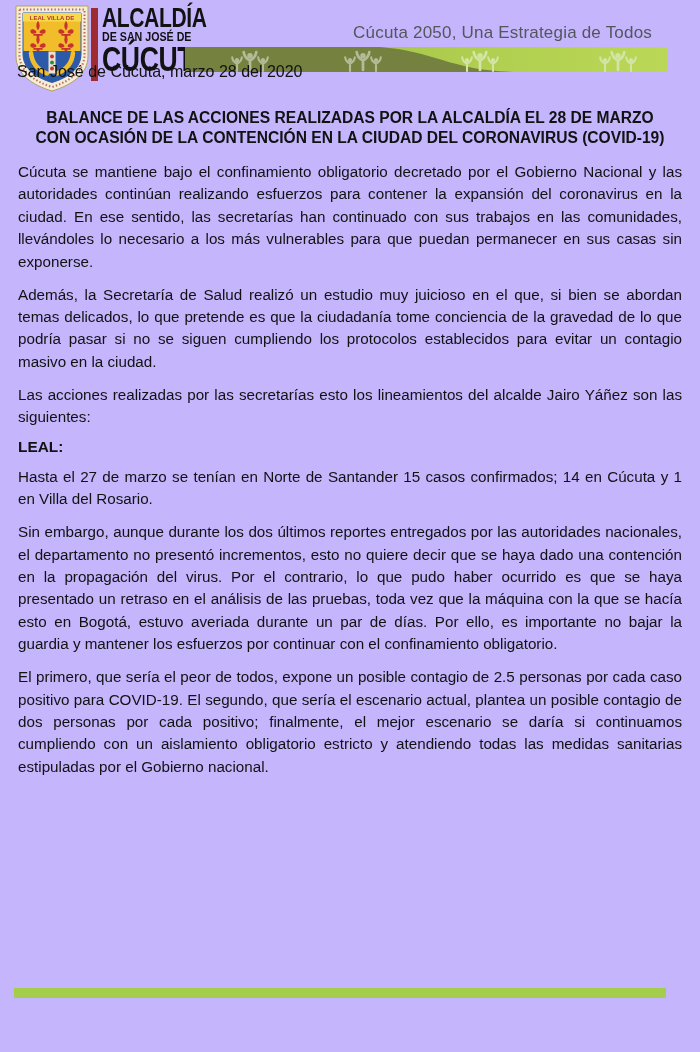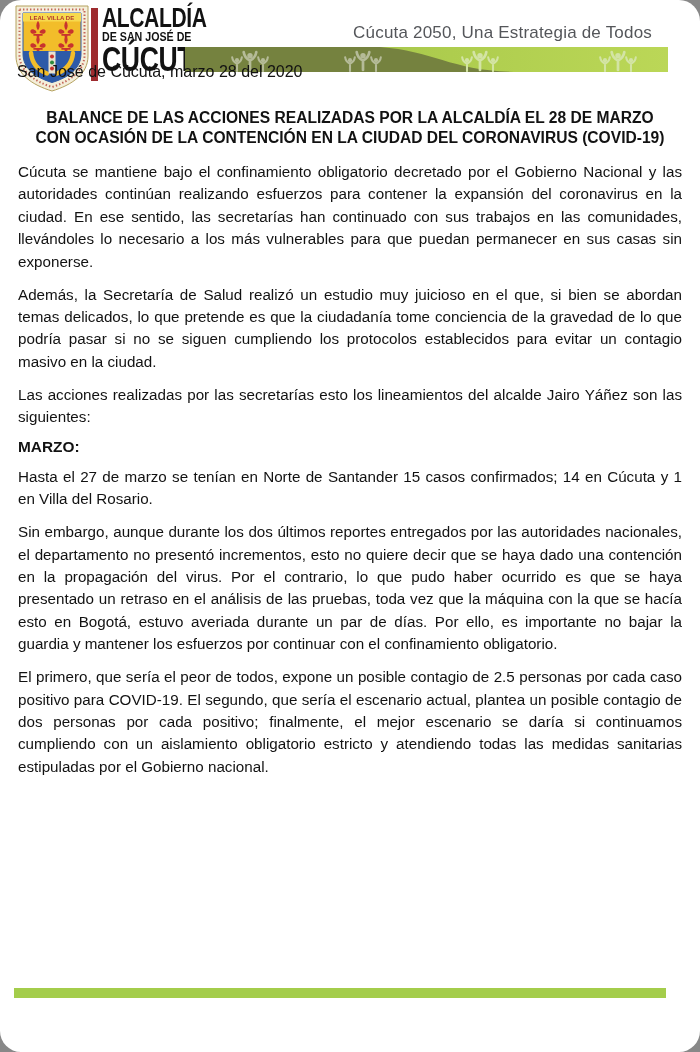--- a/index.html
+++ b/index.html
@@ -13,24 +13,23 @@
     --slogan-gray:#54565a;
     --footer-text-gray:#58595b;
     --body-text:#121212;
   }
   *{margin:0;padding:0;box-sizing:border-box;}
   html,body{background:#888;}
   .page{
     position:relative;
     width:700px;height:1052px;
     margin:0 auto;
-    background:#ffffff;
+    background:#c4b5fd;
     font-family:"Liberation Sans", sans-serif;
     overflow:hidden;
-    border-radius:21px;
   }
   
   .shield{position:absolute;left:14px;top:4px;width:76px;height:88px;}
   .logo-red-bar{position:absolute;left:91px;top:8px;width:7px;height:73px;background:var(--logo-red-bar);}
   .logo-text{position:absolute;left:102px;top:6px;color:#121212;white-space:nowrap;}
   .logo-l1{font-weight:bold;font-size:27px;line-height:25px;transform:scaleX(0.78);transform-origin:left center;letter-spacing:-0.5px;}
   .logo-l2{font-weight:bold;font-size:13px;line-height:12px;transform:scaleX(0.82);transform-origin:left center;}
   .logo-l3{font-weight:bold;font-size:35px;line-height:32px;transform:scaleX(0.76);transform-origin:left center;letter-spacing:-0.5px;}
   .slogan{
     position:absolute;right:48px;top:23px;
@@ -156,21 +155,21 @@
   </div>
 
   <div class="date-line">San José de Cúcuta, marzo 28 del 2020</div>
 
   <div class="doc-body">
     <h1 class="doc-title">BALANCE DE LAS ACCIONES REALIZADAS POR LA ALCALDÍA EL 28 DE MARZO CON OCASIÓN DE LA CONTENCIÓN EN LA CIUDAD DEL CORONAVIRUS (COVID-19)</h1>
 
     <p class="para">Cúcuta se mantiene bajo el confinamiento obligatorio decretado por el Gobierno Nacional y las autoridades continúan realizando esfuerzos para contener la expansión del coronavirus en la ciudad. En ese sentido, las secretarías han continuado con sus trabajos en las comunidades, llevándoles lo necesario a los más vulnerables para que puedan permanecer en sus casas sin exponerse.</p>
     <p class="para">Además, la Secretaría de Salud realizó un estudio muy juicioso en el que, si bien se abordan temas delicados, lo que pretende es que la ciudadanía tome conciencia de la gravedad de lo que podría pasar si no se siguen cumpliendo los protocolos establecidos para evitar un contagio masivo en la ciudad.</p>
     <p class="para tight">Las acciones realizadas por las secretarías esto los lineamientos del alcalde Jairo Yáñez son las siguientes:</p>
-    <h2 class="section-heading">MARZO:</h2>
+    <h2 class="section-heading">LEAL:</h2>
     <p class="para">Hasta el 27 de marzo se tenían en Norte de Santander 15 casos confirmados; 14 en Cúcuta y 1 en Villa del Rosario.</p>
     <p class="para">Sin embargo, aunque durante los dos últimos reportes entregados por las autoridades nacionales, el departamento no presentó incrementos, esto no quiere decir que se haya dado una contención en la propagación del virus. Por el contrario, lo que pudo haber ocurrido es que se haya presentado un retraso en el análisis de las pruebas, toda vez que la máquina con la que se hacía esto en Bogotá, estuvo averiada durante un par de días. Por ello, es importante no bajar la guardia y mantener los esfuerzos por continuar con el confinamiento obligatorio.</p>
     <p class="para">El primero, que sería el peor de todos, expone un posible contagio de 2.5 personas por cada caso positivo para COVID-19. El segundo, que sería el escenario actual, plantea un posible contagio de dos personas por cada positivo; finalmente, el mejor escenario se daría si continuamos cumpliendo con un aislamiento obligatorio estricto y atendiendo todas las medidas sanitarias estipuladas por el Gobierno nacional.</p>
   </div>
 
   <div class="footer-bar"></div>
 
 </div>
 
 </body></html>

